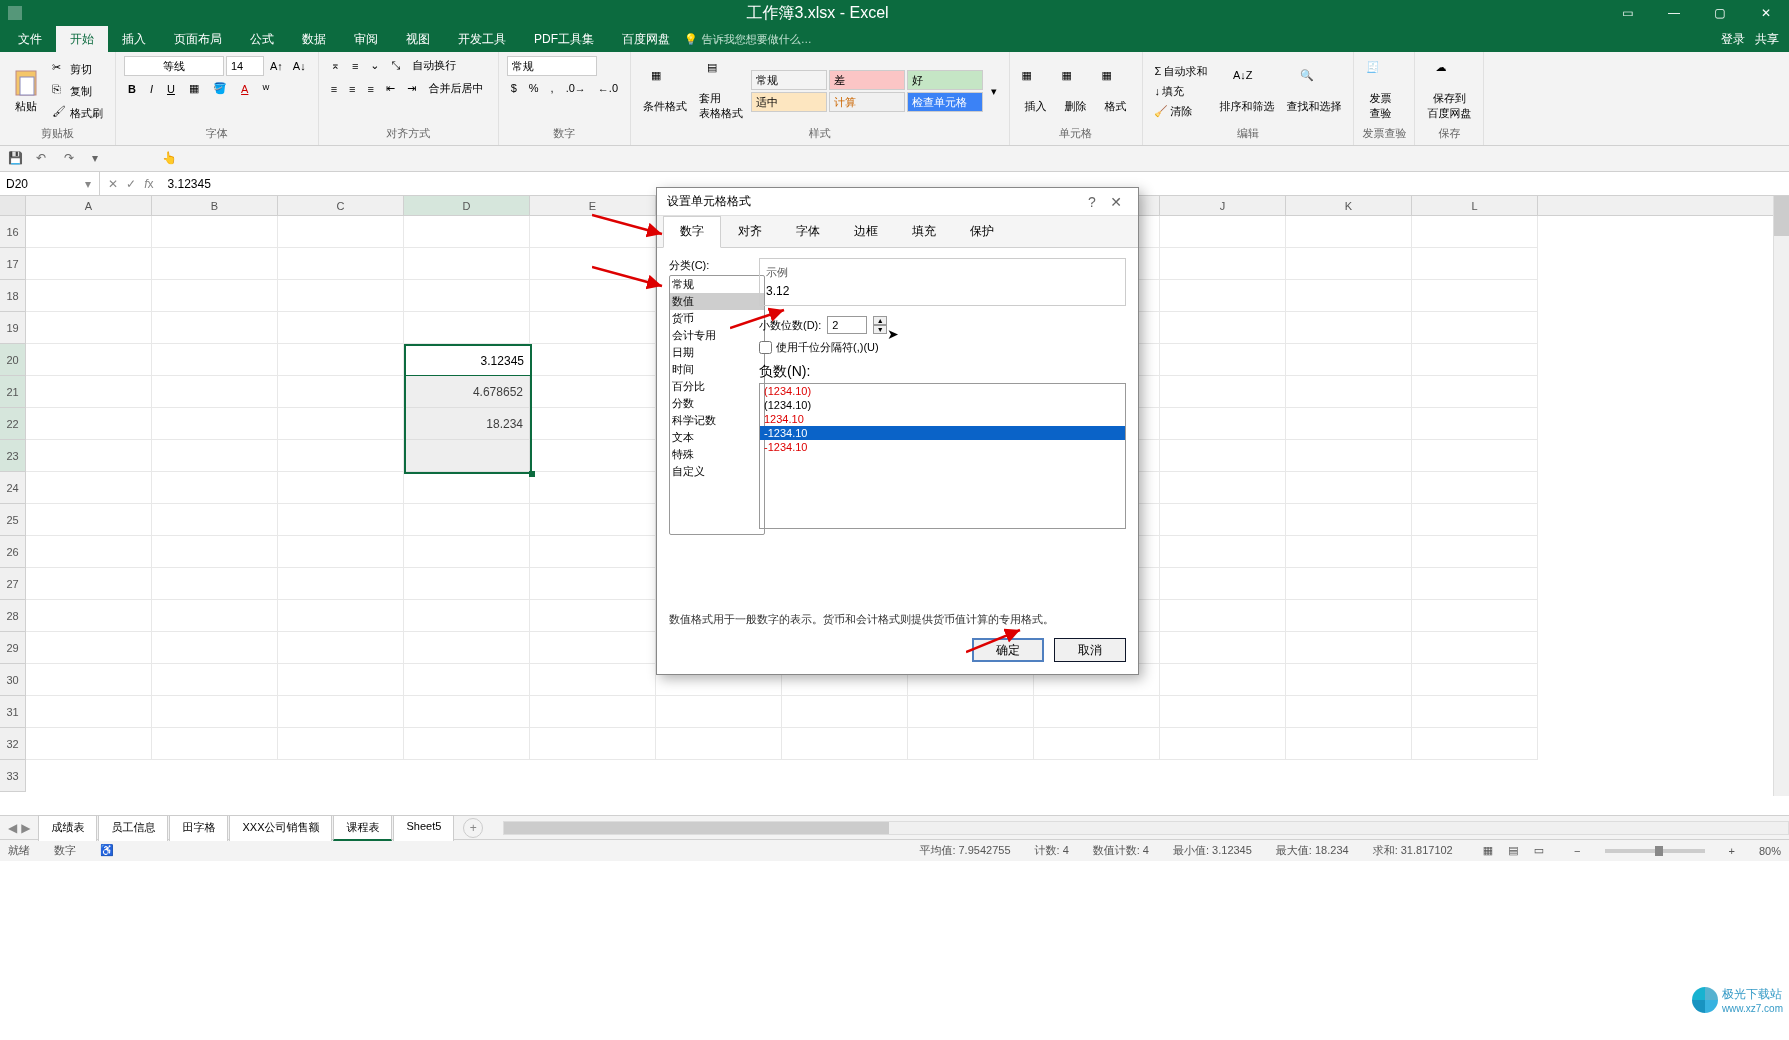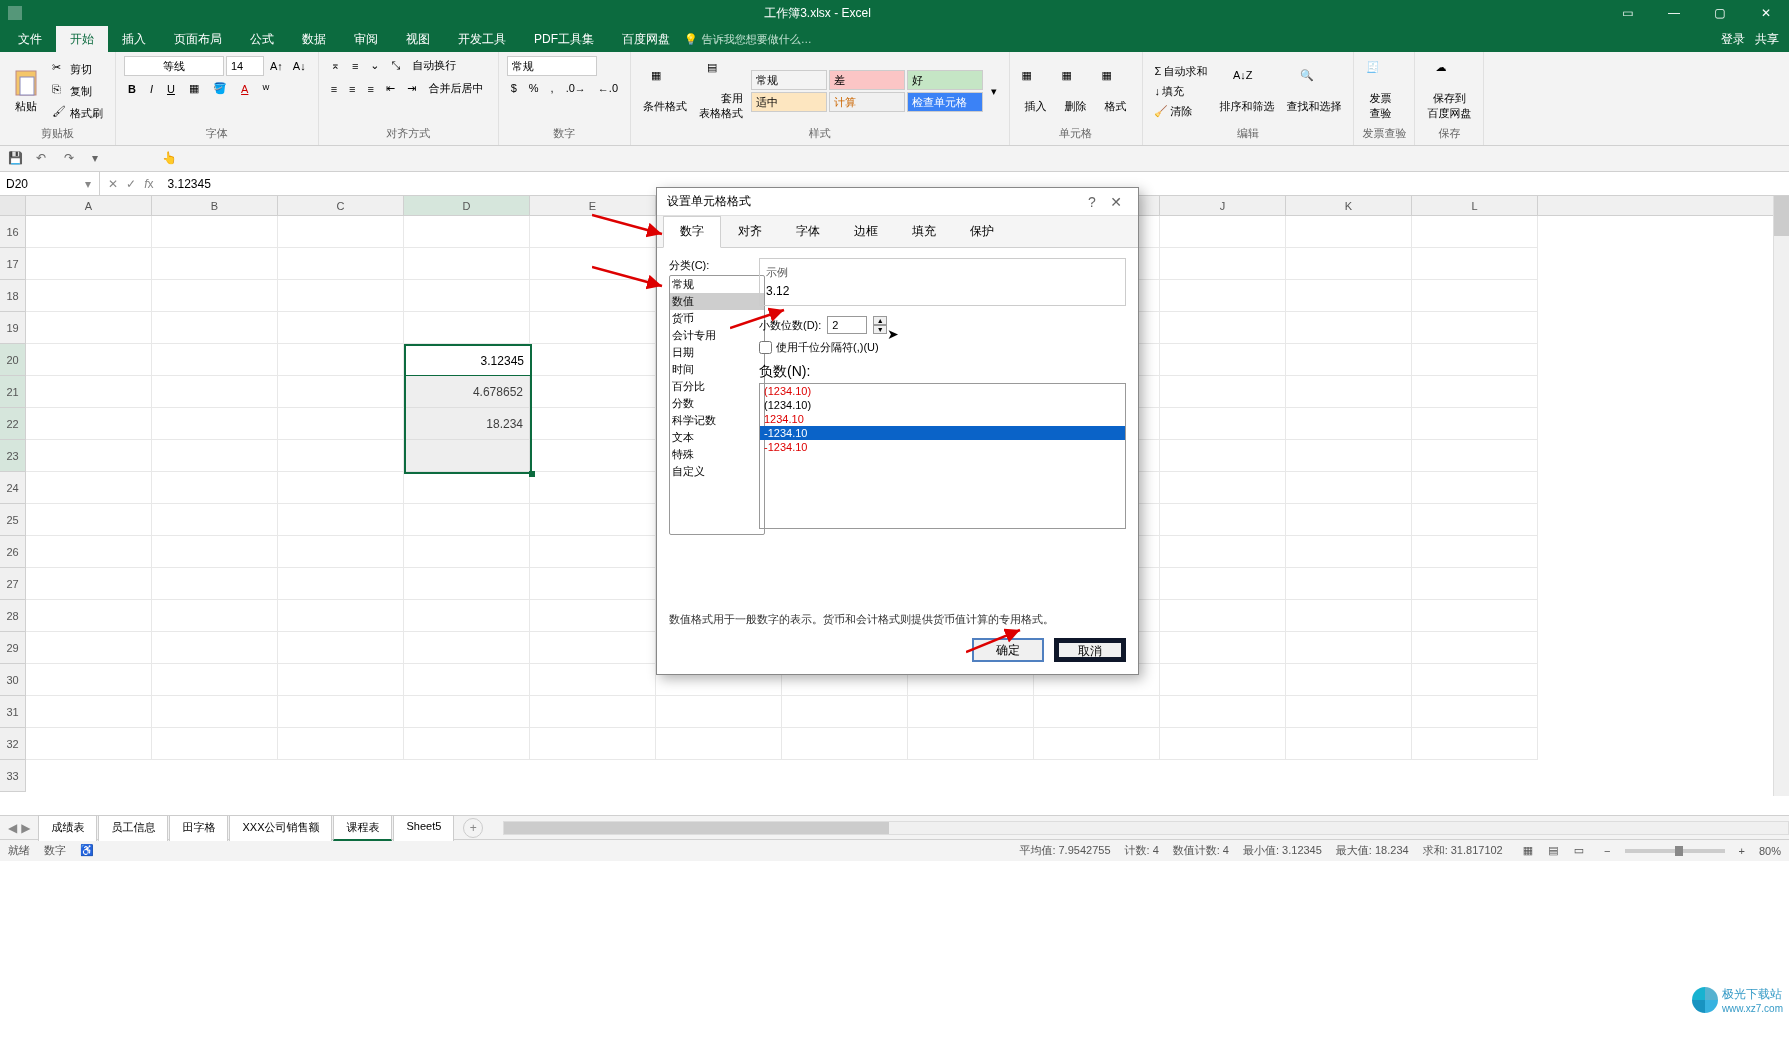--- a/index.html
+++ b/index.html
@@ -1,21 +1,21 @@
 <!DOCTYPE html>
 <html><head>
 <meta charset="utf-8">
 <style>
 * { margin: 0; padding: 0; box-sizing: border-box; font-family: "Microsoft YaHei", "Segoe UI", sans-serif; }
 body { background: #fff; font-size: 12px; overflow: hidden; }
 
 
 .title-bar { background: #0c6b3f; height: 26px; display: flex; align-items: center; color: #fff; }
 .title-bar .left-icons { display: flex; gap: 8px; padding: 0 8px; }
-.title-bar .win-title { flex: 1; text-align: center; font-size: 12px; }
+.title-bar .win-title { flex: 1; text-align: center; font-size: 16px; }
 .title-bar .win-controls { display: flex; }
 .title-bar .win-controls .wc { width: 46px; height: 26px; display: flex; align-items: center; justify-content: center; font-size: 12px; cursor: pointer; }
 .title-bar .ti { width:14px; height:14px; display:inline-block; }
 
 
 .ribbon-tabs { background: #0c6b3f; height: 26px; display: flex; align-items: stretch; color: #fff; padding-left: 4px; }
 .ribbon-tabs .tab { padding: 0 14px; display:flex; align-items:center; font-size:12px; cursor:pointer; }
 .ribbon-tabs .tab.file { background: #0c6b3f; }
 .ribbon-tabs .tab.active { background: #f3f3f3; color: #0c6b3f; }
 .ribbon-tabs .spacer { flex: 1; }
@@ -68,21 +68,21 @@
 .sheet-tabs .nav-btns { display:flex; gap:4px; padding:0 8px; color:#888; }
 .sheet-tabs .nav-btns span { cursor:pointer; }
 .sheet-tabs .stab { padding:4px 12px; font-size:11px; border:1px solid #ccc; border-bottom:none; background:#fff; cursor:pointer; margin-right:1px; }
 .sheet-tabs .stab.active { background:#fff; border-bottom:2px solid #0c6b3f; }
 .sheet-tabs .add-tab { width:20px; height:20px; border:1px solid #ccc; border-radius:50%; display:flex; align-items:center; justify-content:center; margin-left:8px; cursor:pointer; color:#888; }
 .sheet-tabs .hscroll { flex:1; margin-left:20px; display:flex; align-items:center; }
 .sheet-tabs .scrollbar-h { flex:1; height:14px; background:#f0f0f0; border:1px solid #ddd; position:relative; }
 .sheet-tabs .scrollbar-h .thumb { position:absolute; left:0; width:30%; height:100%; background:#ccc; }
 
 
-.status-bar { height:22px; background:#f3f3f3; border-top:1px solid #d0d0d0; display:flex; align-items:center; font-size:11px; color:#555; padding:0 8px; gap:14px;}
+.status-bar { height:22px; background:#f3f3f3; border-top:1px solid #d0d0d0; display:flex; align-items:center; font-size:11px; color:#555; padding:0 8px; gap:24px;}
 .status-bar .spacer { flex:1; }
 .status-bar .view-btns span { padding:0 6px; cursor:pointer; }
 .status-bar .zoom-slider { width:100px; height:4px; background:#ccc; position:relative; }
 .status-bar .zoom-slider .zthumb { position:absolute; left:50%; top:-3px; width:8px; height:10px; background:#888; }
 
 
 .dialog { position:absolute; left:656px; top:187px; width:483px; height:488px; background:#fff; border:1px solid #888; box-shadow:4px 4px 12px rgba(0,0,0,0.3); z-index:100; }
 .dialog .dtitle { height:28px; background:#fff; border-bottom:1px solid #e0e0e0; display:flex; align-items:center; padding:0 10px; font-size:12px; }
 .dialog .dtitle .spacer { flex:1; }
 .dialog .dtitle .dclose, .dialog .dtitle .dhelp { width:24px; text-align:center; font-size:14px; color:#666; cursor:pointer; }
@@ -103,21 +103,21 @@
 .dialog .spinner { display:flex; flex-direction:column; }
 .dialog .spinner .sbtn { width:14px; height:9px; border:1px solid #999; font-size:7px; line-height:7px; text-align:center; cursor:pointer; background:#f0f0f0;}
 .dialog .chk-row { display:flex; align-items:center; gap:4px; font-size:11px; margin-bottom:8px; }
 .dialog .neglist-label { font-size:14px; margin-bottom:2px; }
 .dialog .neglist { border:1px solid #999; height:146px; overflow:auto; font-size:11px;}
 .dialog .neglist .nopt { padding:1px 4px; cursor:pointer; }
 .dialog .neglist .nopt.red { color:#d00; }
 .dialog .neglist .nopt.sel { background:#0a63c8; color:#fff; }
 .dialog .desc { font-size:11px; color:#333; padding:4px 12px; }
 .dialog .dbuttons { position:absolute; bottom:12px; right:12px; display:flex; gap:10px; }
-.dialog .dbuttons button { width:72px; height:24px; border:5px solid #0f172a; background:#f0f0f0; font-size:12px; cursor:pointer; }
+.dialog .dbuttons button { width:72px; height:24px; border:1px solid #0f172a; background:#f0f0f0; font-size:12px; cursor:pointer; }
 .dialog .dbuttons button.primary { border:2px solid #5080c0; }
 
 
 .arrow { position:absolute; z-index:200; pointer-events:none; }
 
 
 .watermark { position:absolute; right:6px; bottom:26px; font-size:12px; color:#2090c0; opacity:0.9; display:flex; align-items:center; gap:4px; }
 .watermark .logo { width:26px; height:26px; border-radius:50%; background:conic-gradient(#4ac 0 90deg,#2ad 90deg 180deg,#08b 180deg 270deg,#0ac 270deg); }
 .cursor { position:absolute; z-index:300; font-size:14px; }
 
@@ -263,21 +263,21 @@
   </div>
 
   <div class="rgroup" style="min-width:360px">
     <div class="content">
       <div class="rbtn-large">
           <span class="ricon-lg">▦</span>
           <span>条件格式</span>
         </div>
       <div class="rbtn-large">
           <span class="ricon-lg">▤</span>
-          <span style="white-space:pre-line;text-align:right">套用
+          <span style="white-space:pre-line;text-align:left">套用
 表格格式</span>
         </div>
       <div style="display:grid;grid-template-columns:repeat(3,76px);gap:2px">
         <div class="cell-style">常规</div>
         <div class="cell-style" style="background:#fbc5c5">差</div>
         <div class="cell-style" style="background:#c5e6c5">好</div>
         <div class="cell-style" style="background:#fde6c0">适中</div>
         <div class="cell-style" style="background:#f0f0f0;color:#c60">计算</div>
         <div class="cell-style" style="background:#3b82f6;color:#fff">检查单元格</div>
       </div>

